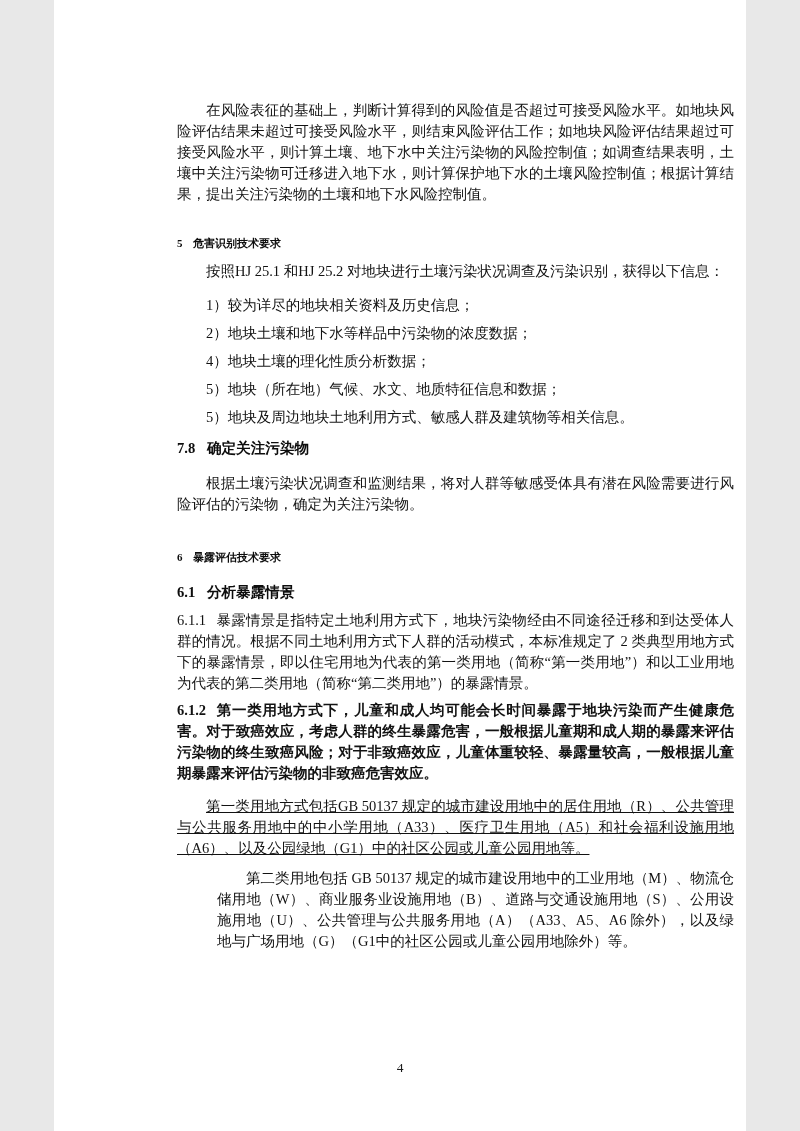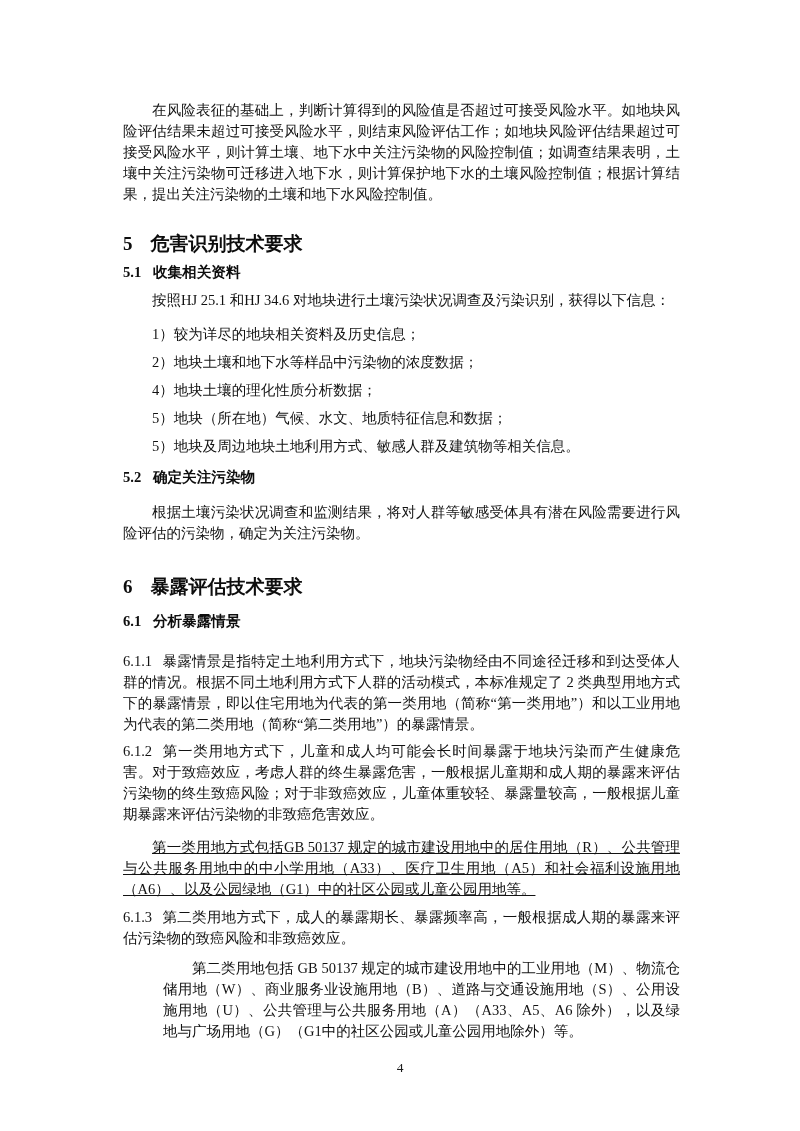--- a/index.html
+++ b/index.html
@@ -2,21 +2,21 @@
 <html lang="zh"><head>
 <meta charset="utf-8">
 <style>
   html, body {
     margin: 0;
     padding: 0;
     background: #e8e8e8;
   }
   .page {
     position: relative;
-    width: 800px;
+    width: 692px;
     height: 1131px;
     margin: 0 auto;
     background: #ffffff;
     overflow: hidden;
     box-sizing: border-box;
     color: #121212;
   }
   .content {
     position: absolute;
     left: 123px;
@@ -29,21 +29,21 @@
     font-size: 14.5px;
     line-height: 21px;
     text-align: justify;
     color: #121212;
   }
   .indent { text-indent: 2em; }
   .h-sec {
     margin: 0;
     font-family: "Liberation Sans", "DejaVu Sans", sans-serif;
     font-weight: bold;
-    font-size: 19px;
+    font-size: 11px;
     line-height: 21px;
     color: #0d0d0d;
   }
   .h-sub {
     margin: 0;
     font-family: "Liberation Sans", "DejaVu Sans", sans-serif;
     font-weight: bold;
     font-size: 14.6px;
     line-height: 21px;
     color: #0d0d0d;
@@ -55,22 +55,22 @@
   
   .mt-h5     { margin-top: 28px; }
   .mt-h51    { margin-top: 8px; }
   .mt-p511   { margin-top: 7px; }
   .mt-li-first { margin-top: 13px; }
   .mt-li     { margin-top: 7px; }
   .mt-h52    { margin-top: 10px; }
   .mt-p52    { margin-top: 14px; }
   .mt-h6     { margin-top: 32px; }
   .mt-h61    { margin-top: 14px; }
-  .mt-c611   { margin-top: 19px; }
-  .mt-c612   { margin-top: 6px; }
+  .mt-c611   { margin-top: 7px; }
+  .mt-c612   { margin-top: 6px; font-weight: bold; }
   .mt-p612   { margin-top: 12px; text-decoration: underline; }
   .mt-c613   { margin-top: 7px; }
   .mt-p613   { margin-top: 9px; margin-left: 40px; }
 
   .page-number {
     position: absolute;
     top: 1060px;
     left: 0;
     width: 100%;
     text-align: center;
@@ -85,34 +85,31 @@
 
 <div class="page">
   <div class="content">
 
     <p class="para indent">在风险表征的基础上，判断计算得到的风险值是否超过可接受风险水平。如地块风险评估结果未超过可接受风险水平，则结束风险评估工作；如地块风险评估结果超过可接受风险水平，则计算土壤、地下水中关注污染物的风险控制值；如调查结果表明，土壤中关注污染物可迁移进入地下水，则计算保护地下水的土壤风险控制值；根据计算结果，提出关注污染物的土壤和地下水风险控制值。</p>
 
     <h2 class="h-sec mt-h5">
       <span class="h-num-1">5</span><span>危害识别技术要求</span>
     </h2>
 
-    <h3 class="h-sub mt-h51">
-      <span class="h-num-2">5.1</span><span>收集相关资料</span>
-    </h3>
 
-    <p class="para indent mt-p511">按照HJ 25.1 和HJ 34.6 对地块进行土壤污染状况调查及污染识别，获得以下信息：</p>
+    <p class="para indent mt-p511">按照HJ 25.1 和HJ 25.2 对地块进行土壤污染状况调查及污染识别，获得以下信息：</p>
 
     <p class="para indent mt-li-first">1）较为详尽的地块相关资料及历史信息；</p>
     <p class="para indent mt-li">2）地块土壤和地下水等样品中污染物的浓度数据；</p>
     <p class="para indent mt-li">4）地块土壤的理化性质分析数据；</p>
     <p class="para indent mt-li">5）地块（所在地）气候、水文、地质特征信息和数据；</p>
     <p class="para indent mt-li">5）地块及周边地块土地利用方式、敏感人群及建筑物等相关信息。</p>
 
     <h3 class="h-sub mt-h52">
-      <span class="h-num-2">5.2</span><span>确定关注污染物</span>
+      <span class="h-num-2">7.8</span><span>确定关注污染物</span>
     </h3>
 
     <p class="para indent mt-p52">根据土壤污染状况调查和监测结果，将对人群等敏感受体具有潜在风险需要进行风险评估的污染物，确定为关注污染物。</p>
 
     <h2 class="h-sec mt-h6">
       <span class="h-num-1">6</span><span>暴露评估技术要求</span>
     </h2>
 
     <h3 class="h-sub mt-h61">
       <span class="h-num-2">6.1</span><span>分析暴露情景</span>
@@ -121,22 +118,19 @@
     <p class="para mt-c611">
       <span class="clause-num">6.1.1</span><span>暴露情景是指特定土地利用方式下，地块污染物经由不同途径迁移和到达受体人群的情况。根据不同土地利用方式下人群的活动模式，本标准规定了 2 类典型用地方式下的暴露情景，即以住宅用地为代表的第一类用地（简称“第一类用地”）和以工业用地为代表的第二类用地（简称“第二类用地”）的暴露情景。</span>
     </p>
 
     <p class="para mt-c612">
       <span class="clause-num">6.1.2</span><span>第一类用地方式下，儿童和成人均可能会长时间暴露于地块污染而产生健康危害。对于致癌效应，考虑人群的终生暴露危害，一般根据儿童期和成人期的暴露来评估污染物的终生致癌风险；对于非致癌效应，儿童体重较轻、暴露量较高，一般根据儿童期暴露来评估污染物的非致癌危害效应。</span>
     </p>
 
     <p class="para indent mt-p612">第一类用地方式包括GB 50137 规定的城市建设用地中的居住用地（R）、公共管理与公共服务用地中的中小学用地（A33）、医疗卫生用地（A5）和社会福利设施用地（A6）、以及公园绿地（G1）中的社区公园或儿童公园用地等。</p>
 
-    <p class="para mt-c613">
-      <span class="clause-num">6.1.3</span><span>第二类用地方式下，成人的暴露期长、暴露频率高，一般根据成人期的暴露来评估污染物的致癌风险和非致癌效应。</span>
-    </p>
 
     <p class="para indent mt-p613">第二类用地包括 GB  50137 规定的城市建设用地中的工业用地（M）、物流仓储用地（W）、商业服务业设施用地（B）、道路与交通设施用地（S）、公用设施用地（U）、公共管理与公共服务用地（A）（A33、A5、A6 除外），以及绿地与广场用地（G）（G1中的社区公园或儿童公园用地除外）等。</p>
 
   </div>
 
   <div class="page-number">4</div>
 </div>
 
 </body></html>

